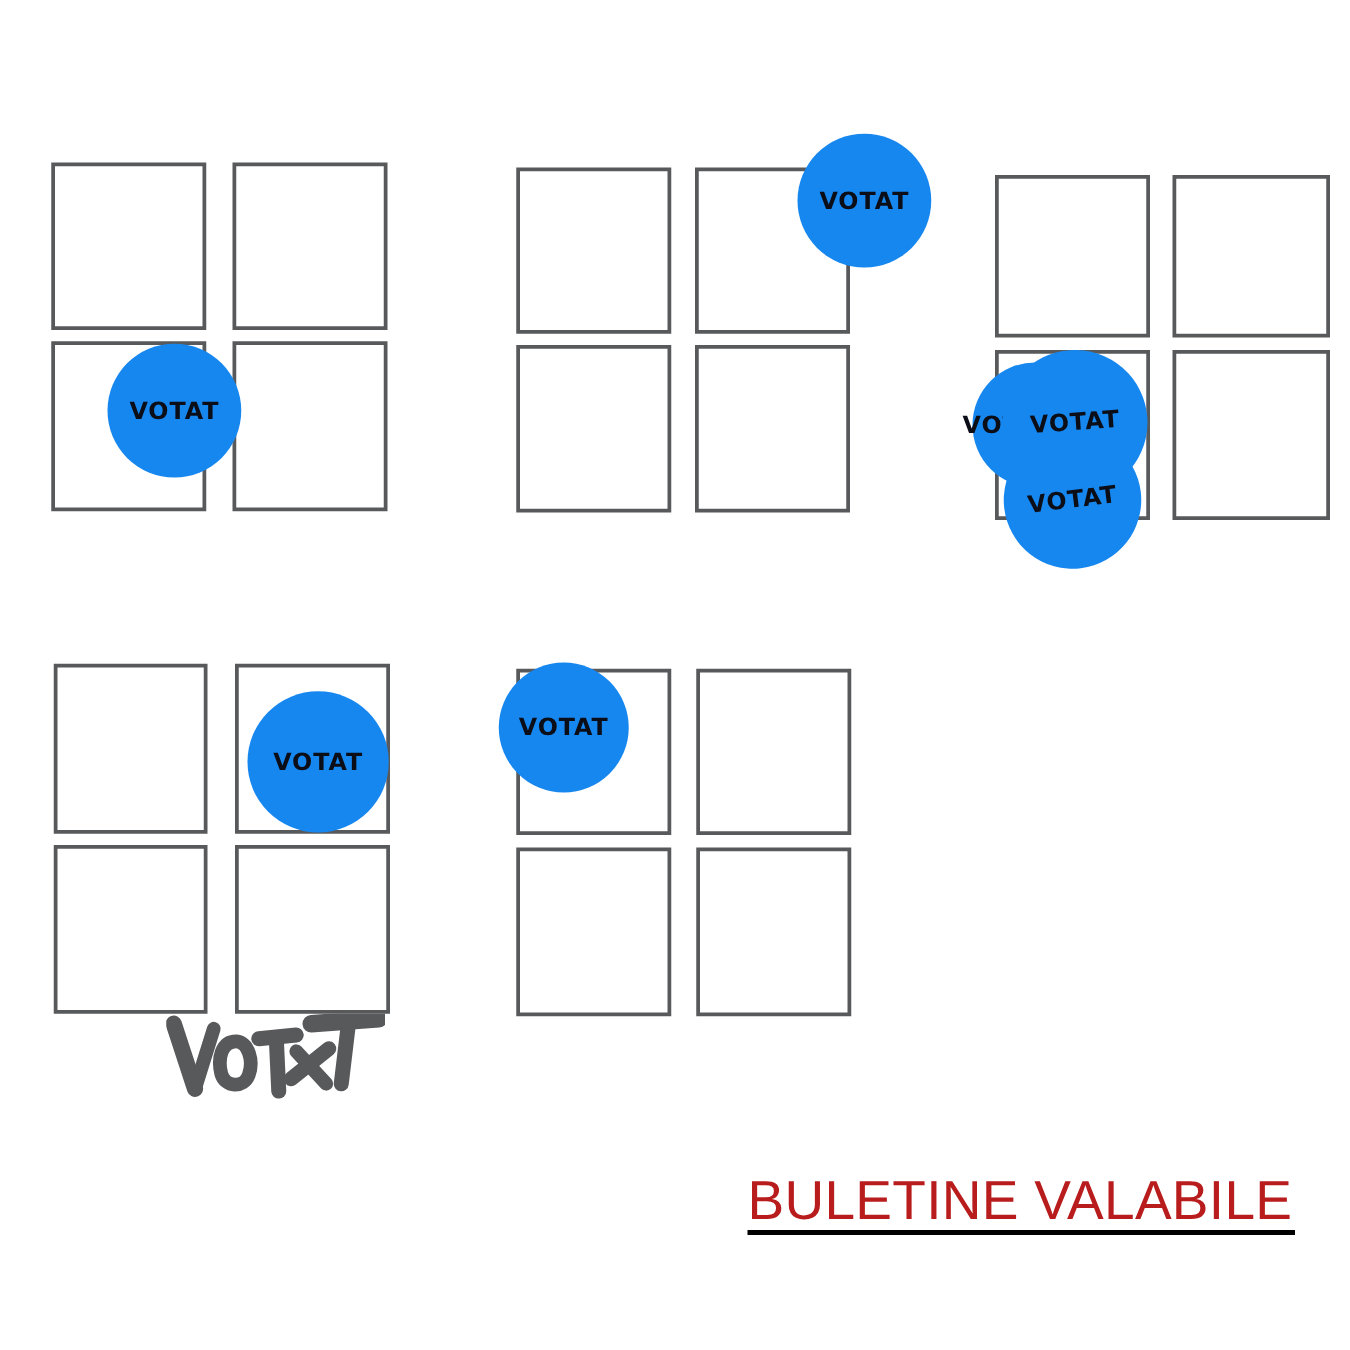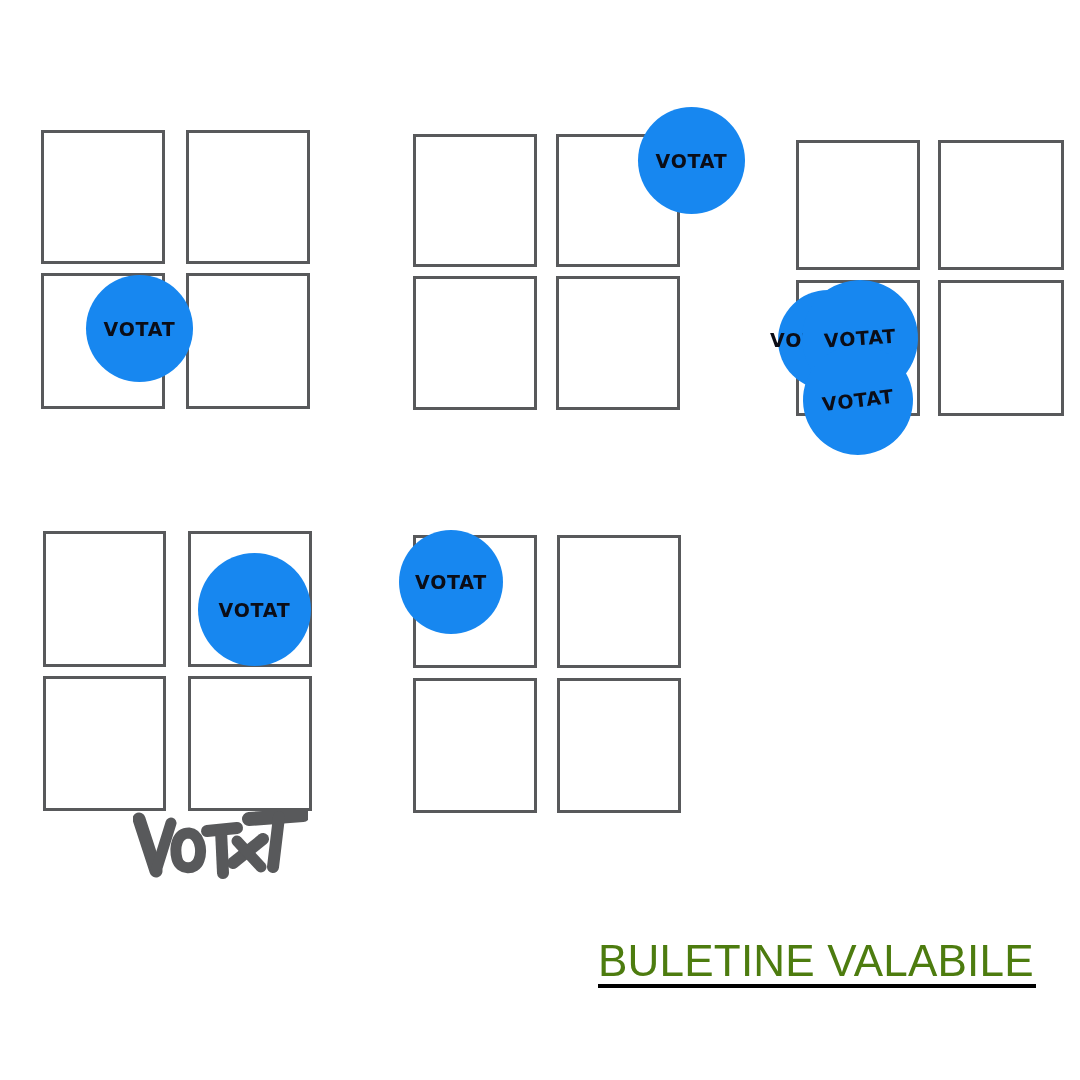--- a/index.html
+++ b/index.html
@@ -139,15 +139,15 @@
         <div class="ballot-box" style="left: 0px; top: 0px; width: 124px; height: 133px; border-color: rgb(88, 89, 91);"></div>
         <div class="ballot-box" style="left: 144px; top: 0px; width: 124px; height: 133px; border-color: rgb(88, 89, 91);"></div>
         <div class="ballot-box" style="left: 0px; top: 143px; width: 124px; height: 135px; border-color: rgb(88, 89, 91);"></div>
         <div class="ballot-box" style="left: 144px; top: 143px; width: 124px; height: 135px; border-color: rgb(88, 89, 91);"></div>
         <div class="stamp" style="left: -14px; top: -5px; width: 104px; height: 104px; background: rgb(23, 135, 240); color: rgb(11, 13, 23); font-size: 19px;">
           <span>VOTAT</span>
         </div>
       </div>
     </div>
 
-  <div class="caption" id="caption-text" style="left: 598px; top: 936px; color: #4d7c0f;">BULETINE VALABILE</div>
+  <div class="caption" id="caption-text" style="left: 598px; top: 936px; color: #b91c1c;">BULETINE VALABILE</div>
   <div class="caption-underline" id="caption-underline" style="left: 598px; top: 984px; width: 438px; background: rgb(0, 0, 0); display: block;"></div>
 </div>
 
 </body></html>

